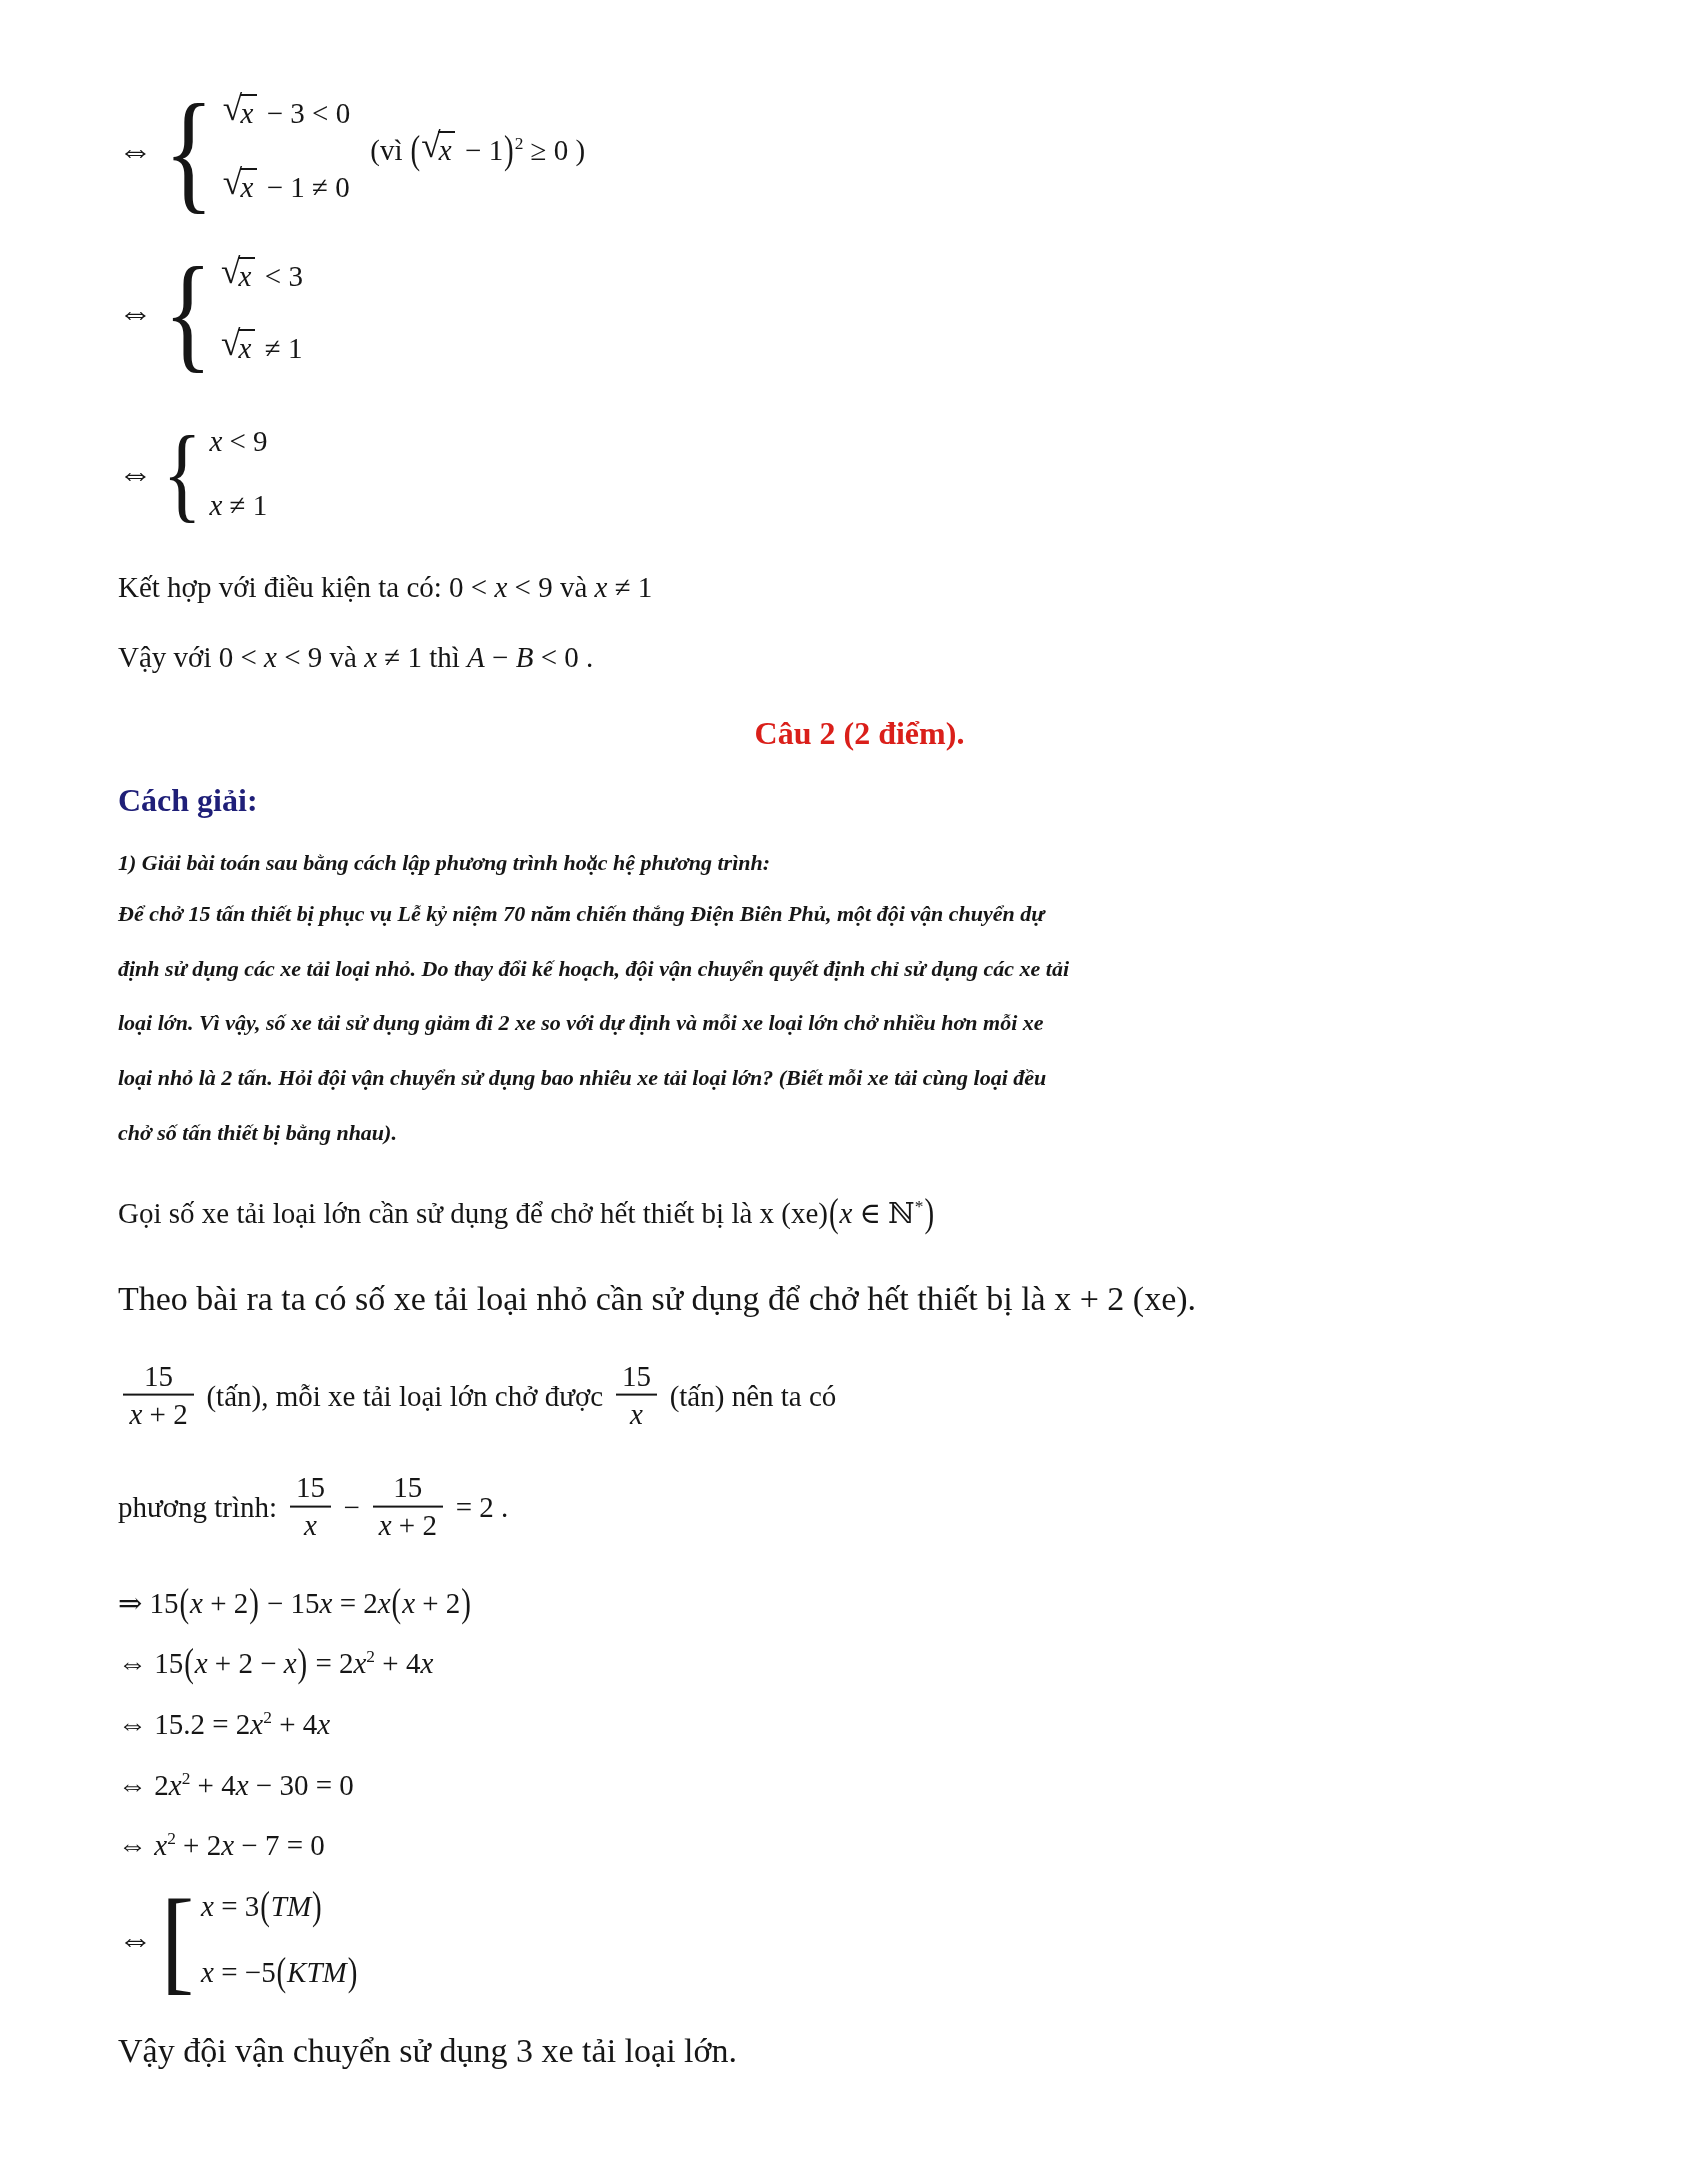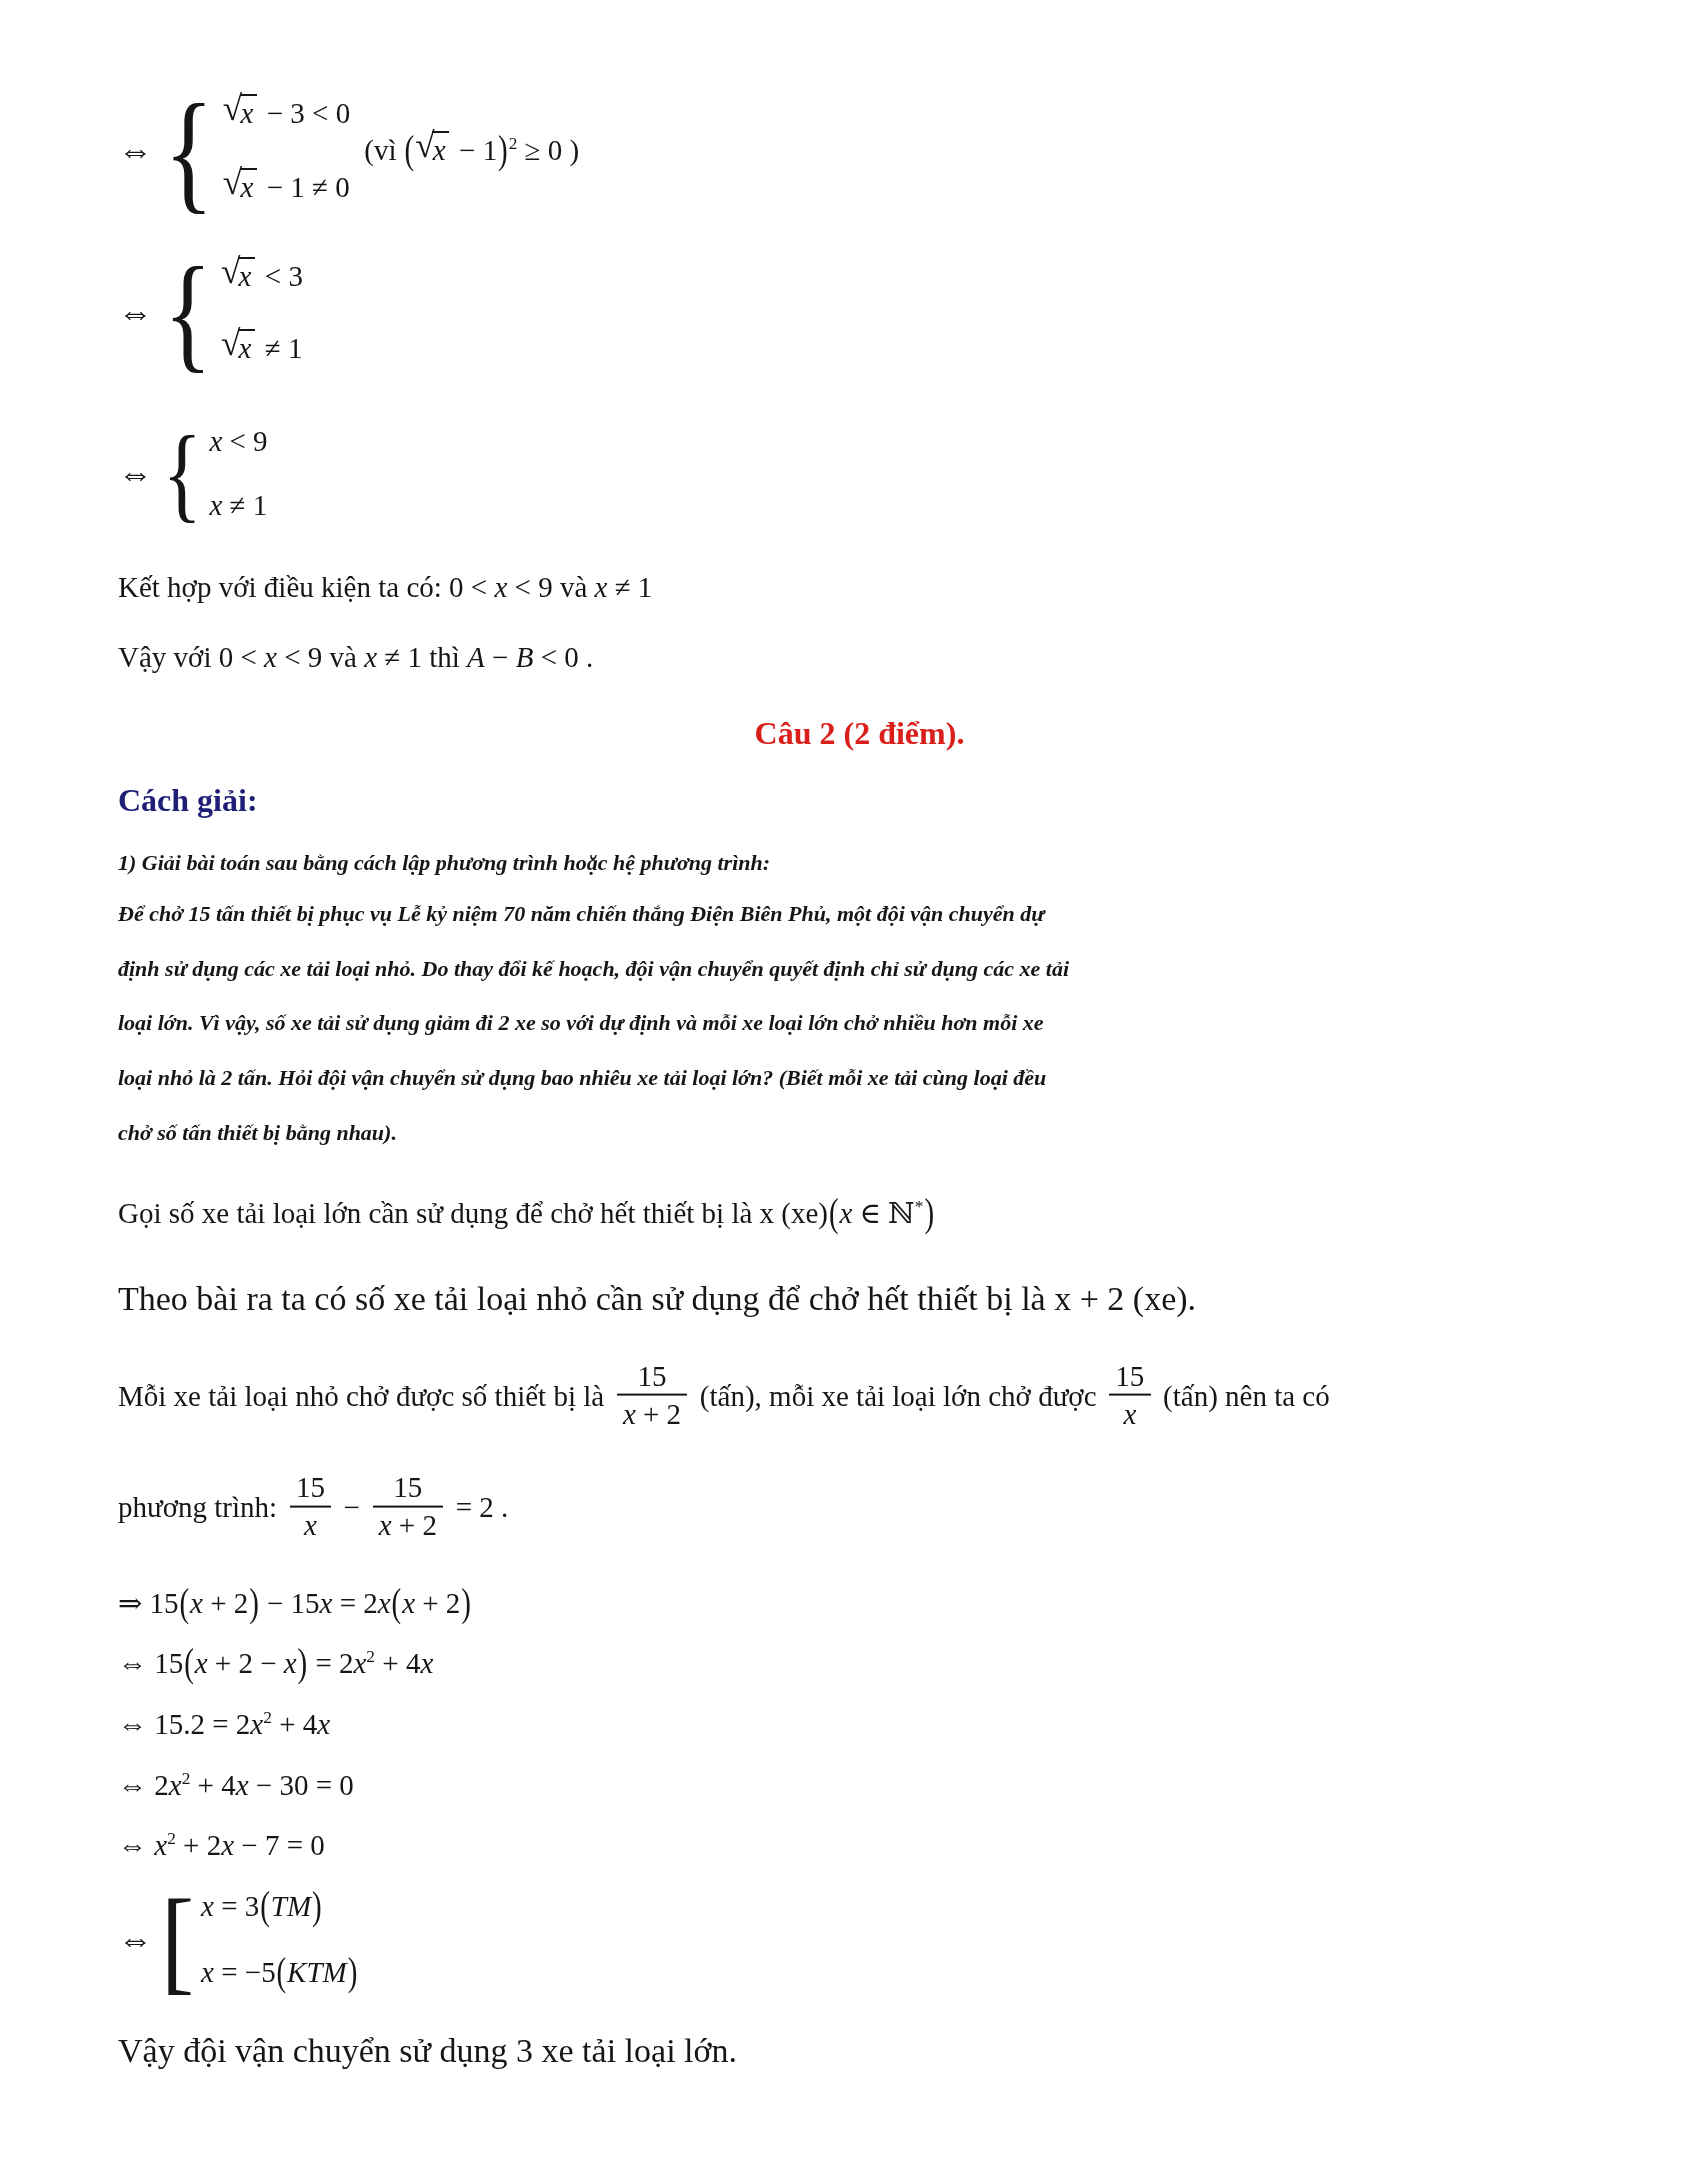--- a/index.html
+++ b/index.html
@@ -33,21 +33,21 @@
   .sqrt{display:inline-flex;align-items:flex-start;margin-right:2.7px;}
   .sqrt .rad{line-height:1;font-size:1.22em;transform:translateY(-3.5px);}
   .sqrt .arg{border-top:2.2px solid var(--ink);line-height:1.2;padding:0 3.5px 0 0.9px;margin-left:-2.7px;}
   
   .big{display:inline-block;transform:scaleY(1.35);transform-origin:center;padding:0 0.9px;}
   
   .cases{display:flex;align-items:center;font-size:29px;}
   .cases .arrow{font-size:1.2em;margin-right:4.4px;}
   .cases .brace{font-weight:400;line-height:0;transform:scaleX(0.78);transform-origin:center;}
   .cases .rows{display:flex;flex-direction:column;margin-left:1.8px;}
-  .cases .note{margin-left:14px;}
+  .cases .note{margin-left:20px;}
   .caseA{margin:23px 0 46px;}
   .caseA .brace{font-size:133px;}
   .caseA .rows{gap:30px;}
   .caseB{margin:0 0 50px;}
   .caseB .brace{font-size:129px;}
   .caseB .rows{gap:28px;}
   .caseC{margin:0 0 39px;}
   .caseC .brace{font-size:105px;}
   .caseC .rows{gap:20px;}
   
@@ -124,21 +124,21 @@
   <div class="bi p1-title">1) Giải bài toán sau bằng cách lập phương trình hoặc hệ phương trình:</div>
   <div class="bi">Để chở 15 tấn thiết bị phục vụ Lễ kỷ niệm 70 năm chiến thắng Điện Biên Phủ, một đội vận chuyển dự</div>
   <div class="bi">định sử dụng các xe tải loại nhỏ. Do thay đổi kế hoạch, đội vận chuyển quyết định chỉ sử dụng các xe tải</div>
   <div class="bi">loại lớn. Vì vậy, số xe tải sử dụng giảm đi 2 xe so với dự định và mỗi xe loại lớn chở nhiều hơn mỗi xe</div>
   <div class="bi">loại nhỏ là 2 tấn. Hỏi đội vận chuyển sử dụng bao nhiêu xe tải loại lớn? (Biết mỗi xe tải cùng loại đều</div>
   <div class="bi">chở số tấn thiết bị bằng nhau).</div>
 
   <div class="txt math-line mt-md"><span>Gọi số xe tải loại lớn cần sử dụng để chở hết thiết bị là x (xe)</span><span class="big">(</span><i class="mv">x</i><span> ∈ ℕ</span><sup>*</sup><span class="big">)</span></div>
   <div class="txt mt-lg">Theo bài ra ta có số xe tải loại nhỏ cần sử dụng để chở hết thiết bị là x + 2 (xe).</div>
 
-  <div class="txt math-line frac-line"><span>Mỗi xe tải loại nhỏ chở được số thiết bị là </span><span class="frac">
+  <div class="txt math-line frac-line"><span class="frac">
         <span class="num"><span>15</span></span>
         <span class="den"><i class="mv">x</i><span> + 2</span></span>
       </span><span> (tấn), mỗi xe tải loại lớn chở được </span><span class="frac">
         <span class="num"><span>15</span></span>
         <span class="den"><i class="mv">x</i></span>
       </span><span> (tấn) nên ta có</span></div>
   <div class="txt math-line frac-line"><span>phương trình:  </span><span class="frac">
         <span class="num"><span>15</span></span>
         <span class="den"><i class="mv">x</i></span>
       </span><span> − </span><span class="frac">

